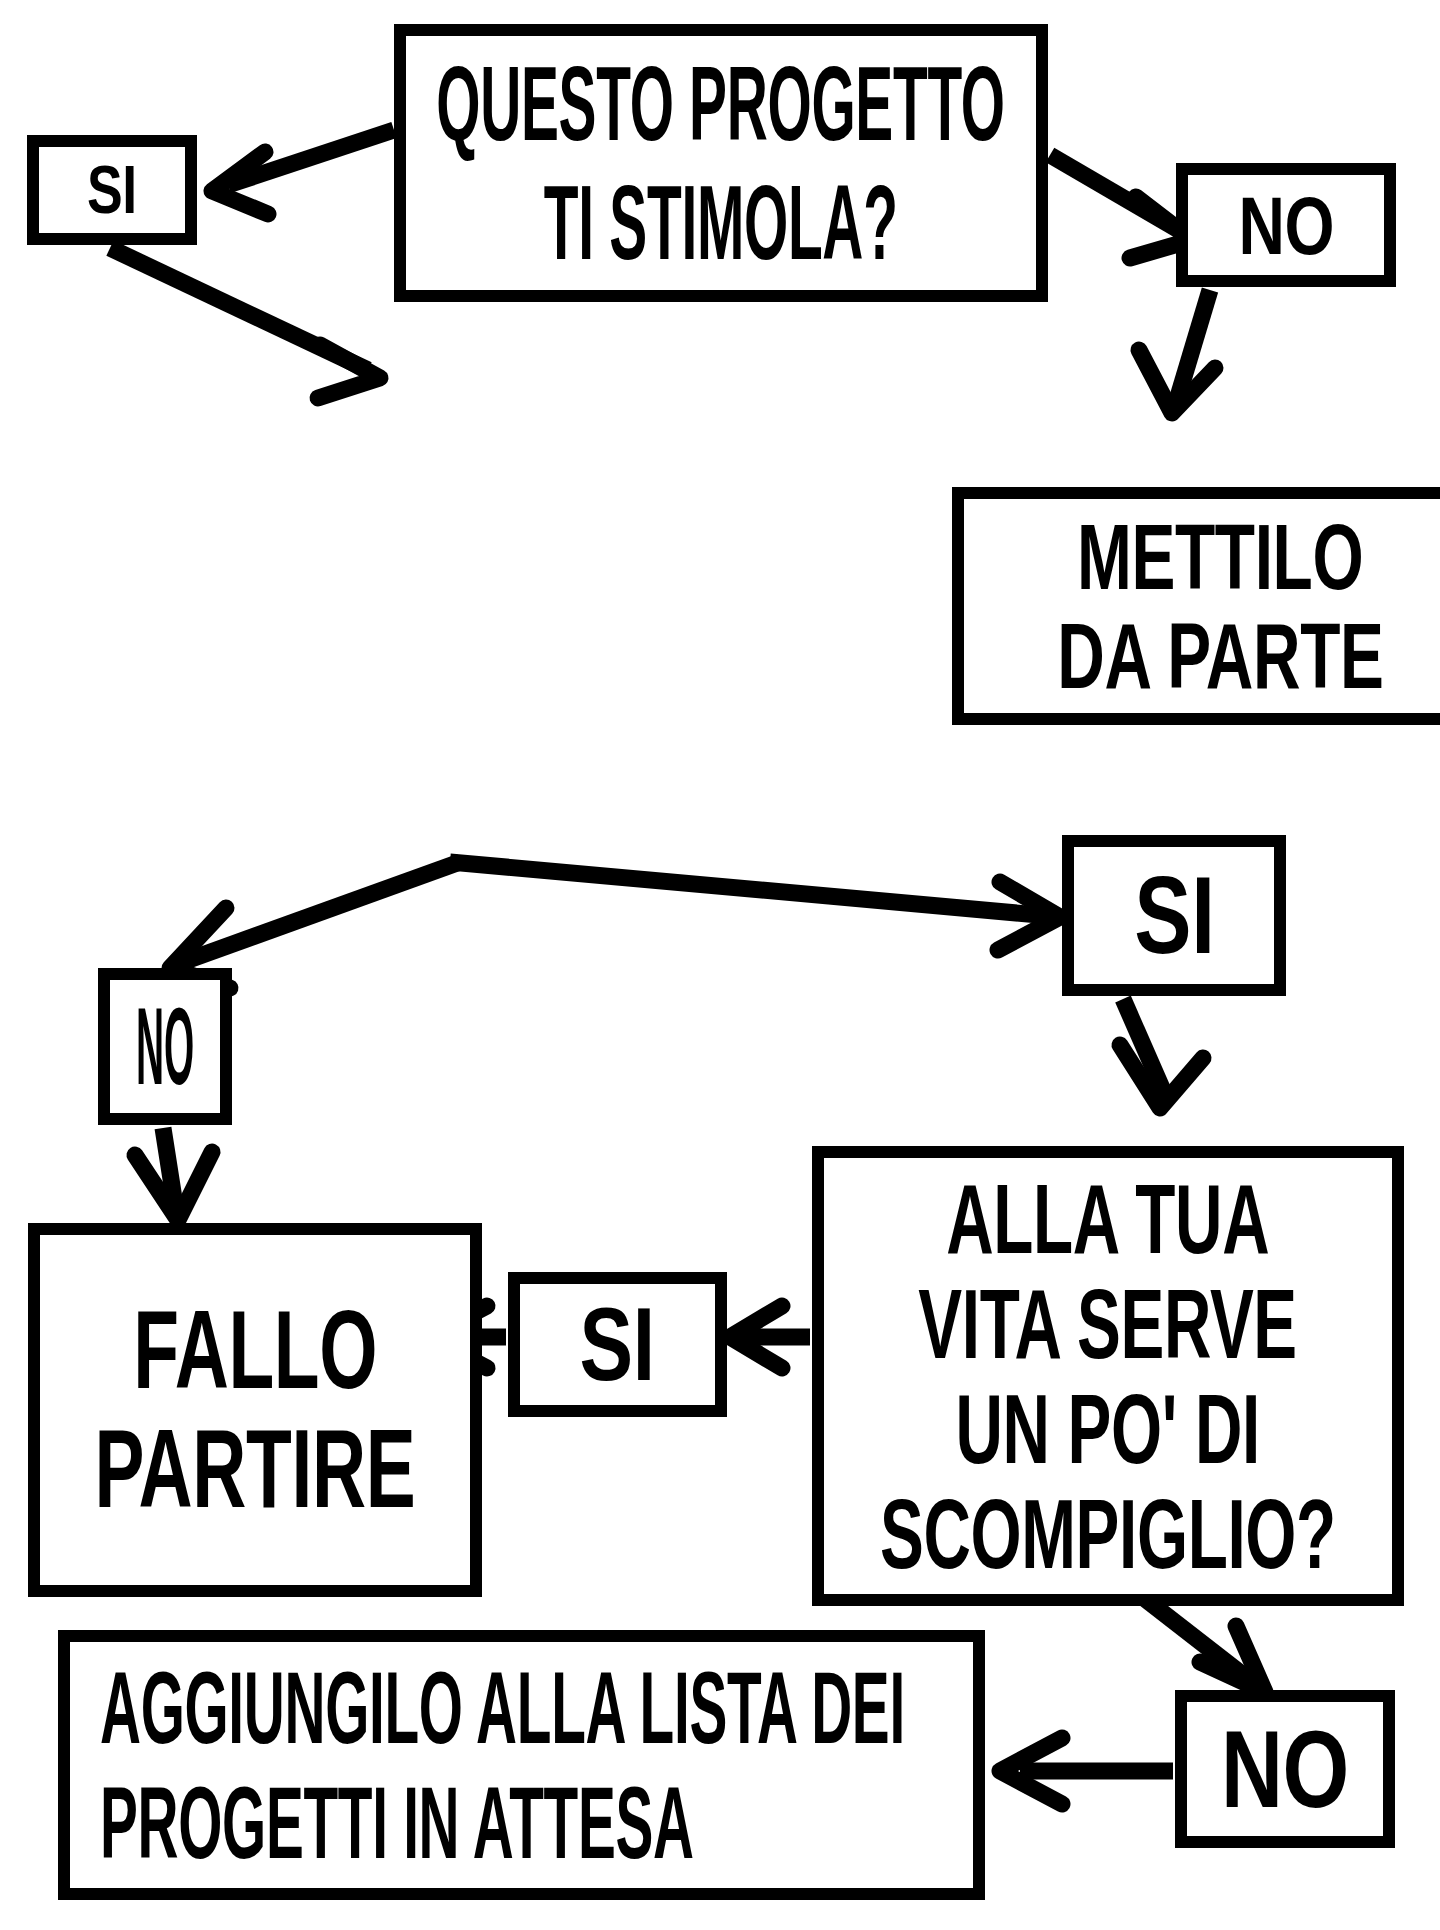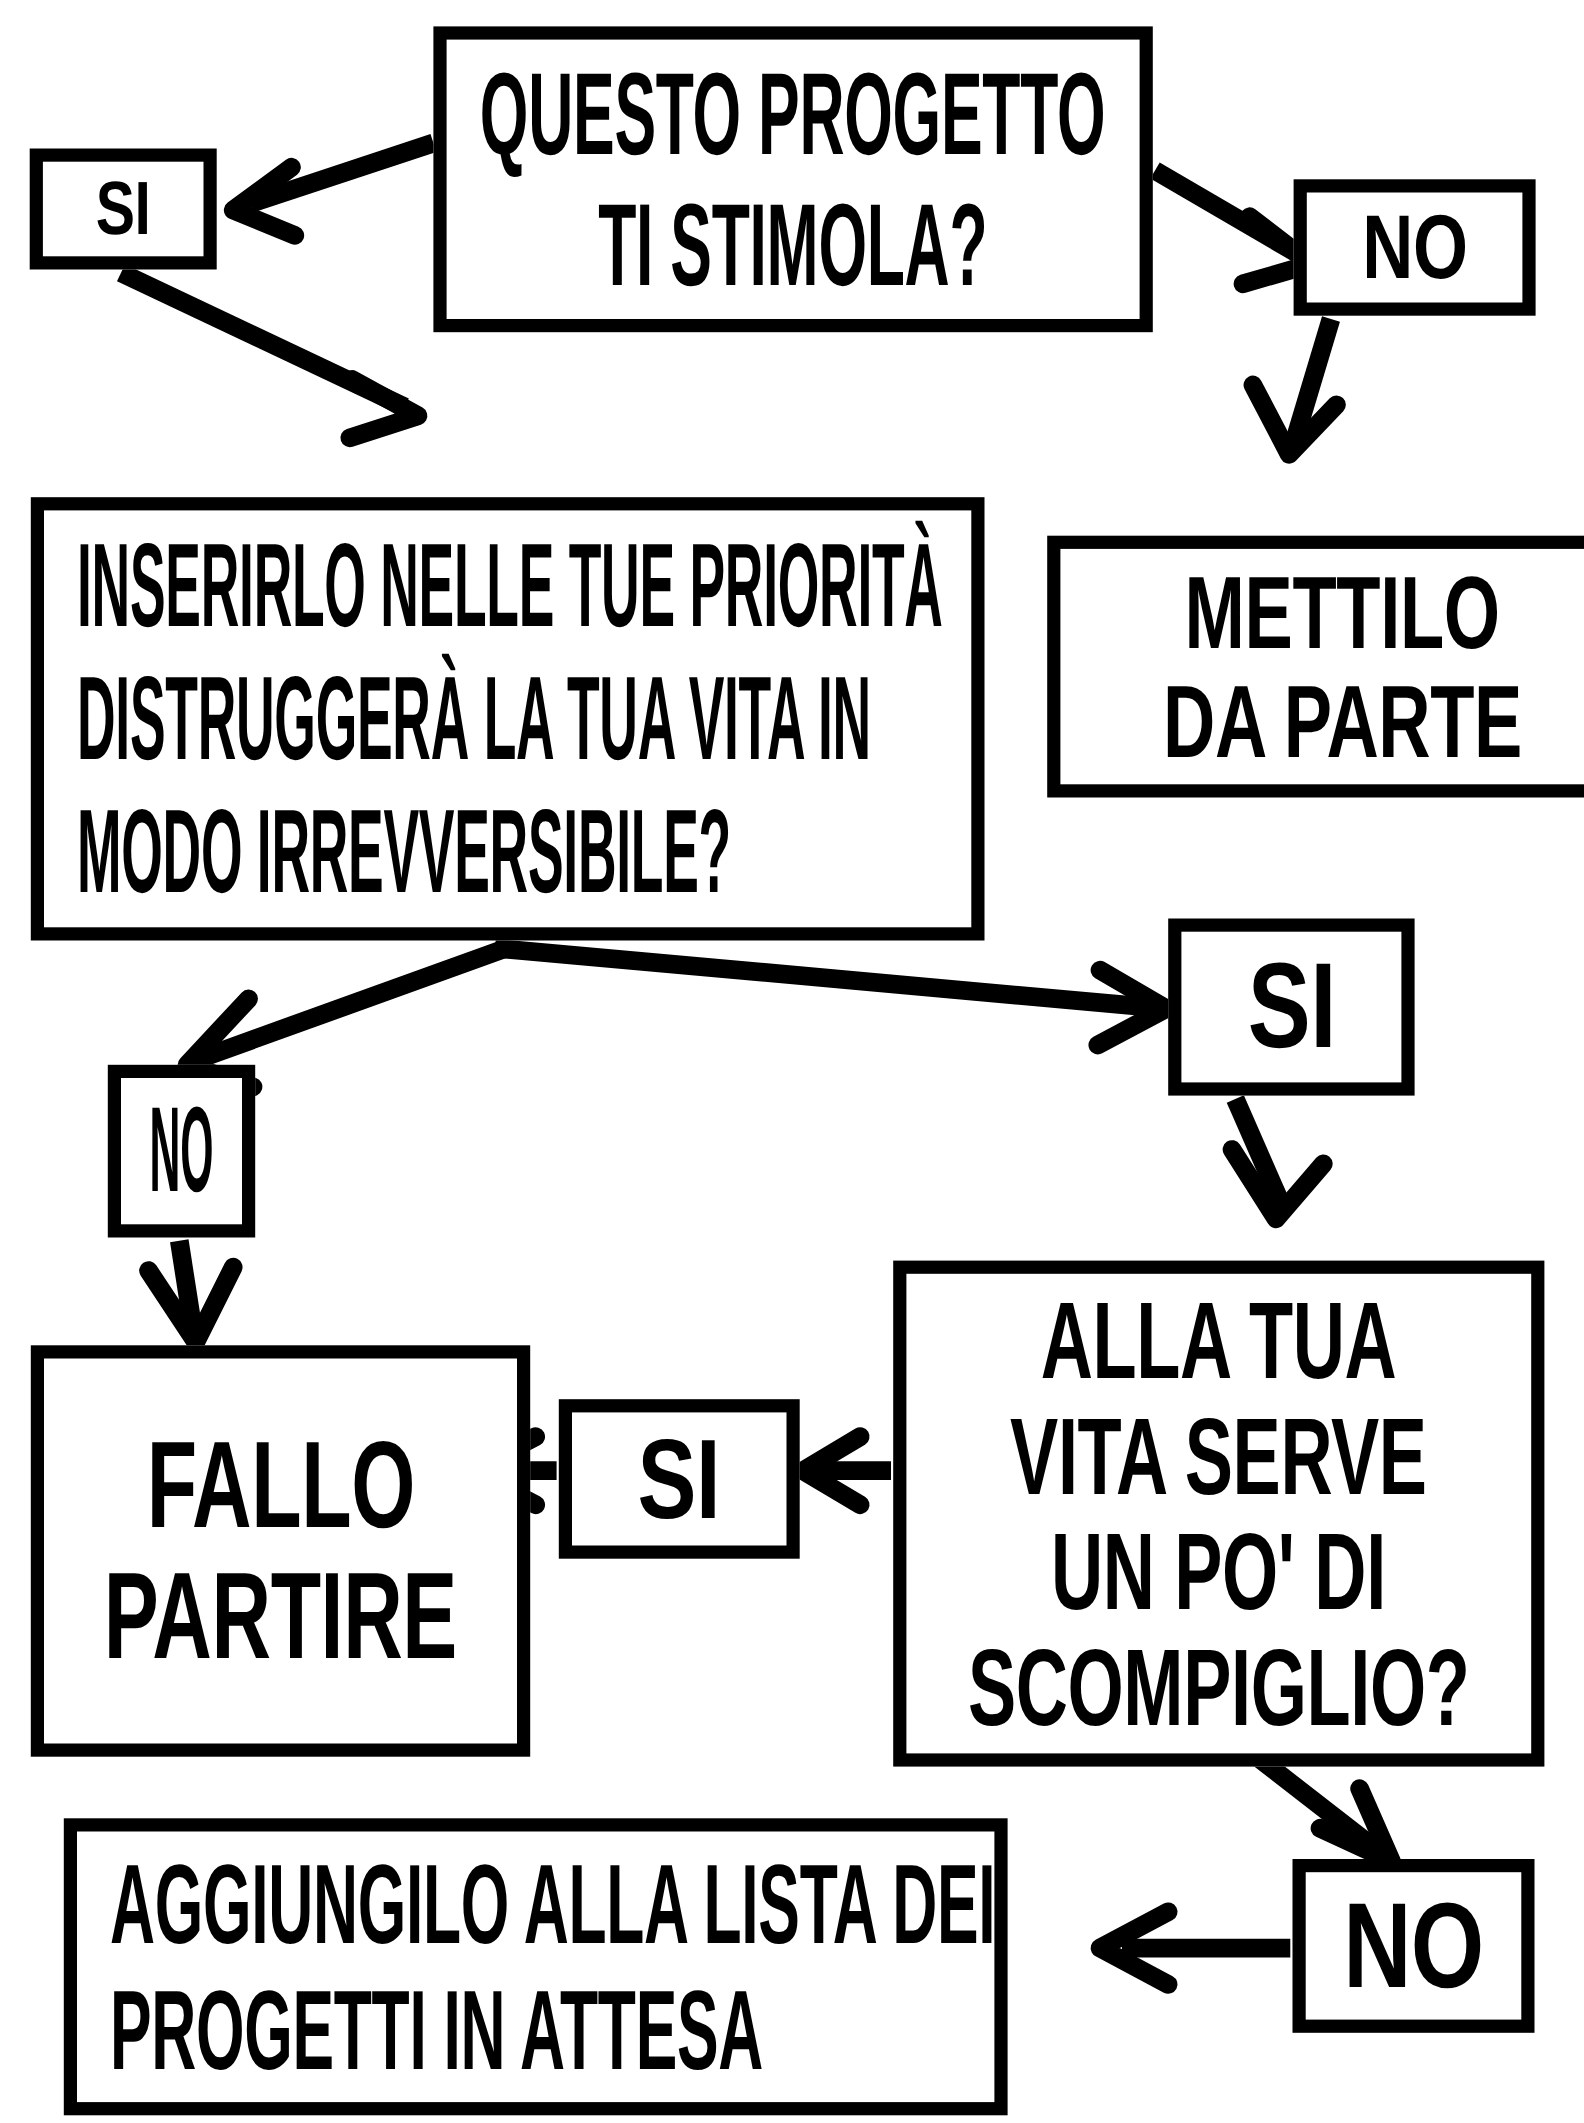--- a/index.html
+++ b/index.html
@@ -133,25 +133,20 @@
 
   <div class="node align-center sz-small" style="left:1176px;top:163px;width:220px;height:124px;">
     <span class="line" style="transform: scaleX(0.78); font-size: 82.3621px;">NO</span>
   </div>
 
   <div class="node align-center sz-mid" style="left:952px;top:487px;width:536px;height:238px;">
     <span class="line" style="transform: scaleX(0.705036); font-size: 93.3972px;">METTILO</span>
     <span class="line" style="transform: scaleX(0.705036); font-size: 93.3972px;">DA PARTE</span>
   </div>
 
-  <div class="node align-left sz-big" style="left:28px;top:452px;width:867px;height:403px;">
-    <span class="line" style="transform: scaleX(0.449694);">INSERIRLO NELLE TUE PRIORITÀ</span>
-    <span class="line" style="transform: scaleX(0.449694);">DISTRUGGERÀ LA TUA VITA IN</span>
-    <span class="line" style="transform: scaleX(0.449694);">MODO IRREVVERSIBILE?</span>
-  </div>
 
   <div class="node align-center sz-small" style="left:1062px;top:835px;width:224px;height:161px;">
     <span class="line" style="transform: scaleX(0.78);">SI</span>
   </div>
 
   <div class="node align-center sz-small" style="left:98px;top:968px;width:134px;height:157px;">
     <span class="line" style="transform: scaleX(0.353659);">NO</span>
   </div>
 
   <div class="node align-center sz-mid" style="left:28px;top:1223px;width:454px;height:374px;">
@@ -167,18 +162,18 @@
     <span class="line" style="transform: scaleX(0.662813); font-size: 99.0576px;">ALLA TUA</span>
     <span class="line" style="transform: scaleX(0.662813); font-size: 99.0576px;">VITA SERVE</span>
     <span class="line" style="transform: scaleX(0.662813); font-size: 99.0576px;">UN PO' DI</span>
     <span class="line" style="transform: scaleX(0.662813); font-size: 99.0576px;">SCOMPIGLIO?</span>
   </div>
 
   <div class="node align-center sz-small" style="left:1175px;top:1690px;width:220px;height:158px;">
     <span class="line" style="transform: scaleX(0.78);">NO</span>
   </div>
 
-  <div class="node align-left sz-big" style="left:58px;top:1630px;width:858px;height:270px;margin-top:23px;">
+  <div class="node align-left sz-big" style="left:58px;top:1630px;width:927px;height:270px;">
     <span class="line" style="transform: scaleX(0.552359); font-size: 102.684px;">AGGIUNGILO ALLA LISTA DEI</span>
     <span class="line" style="transform: scaleX(0.552359); font-size: 102.684px;">PROGETTI IN ATTESA</span>
   </div>
 
 </div>
 
 </body></html>

